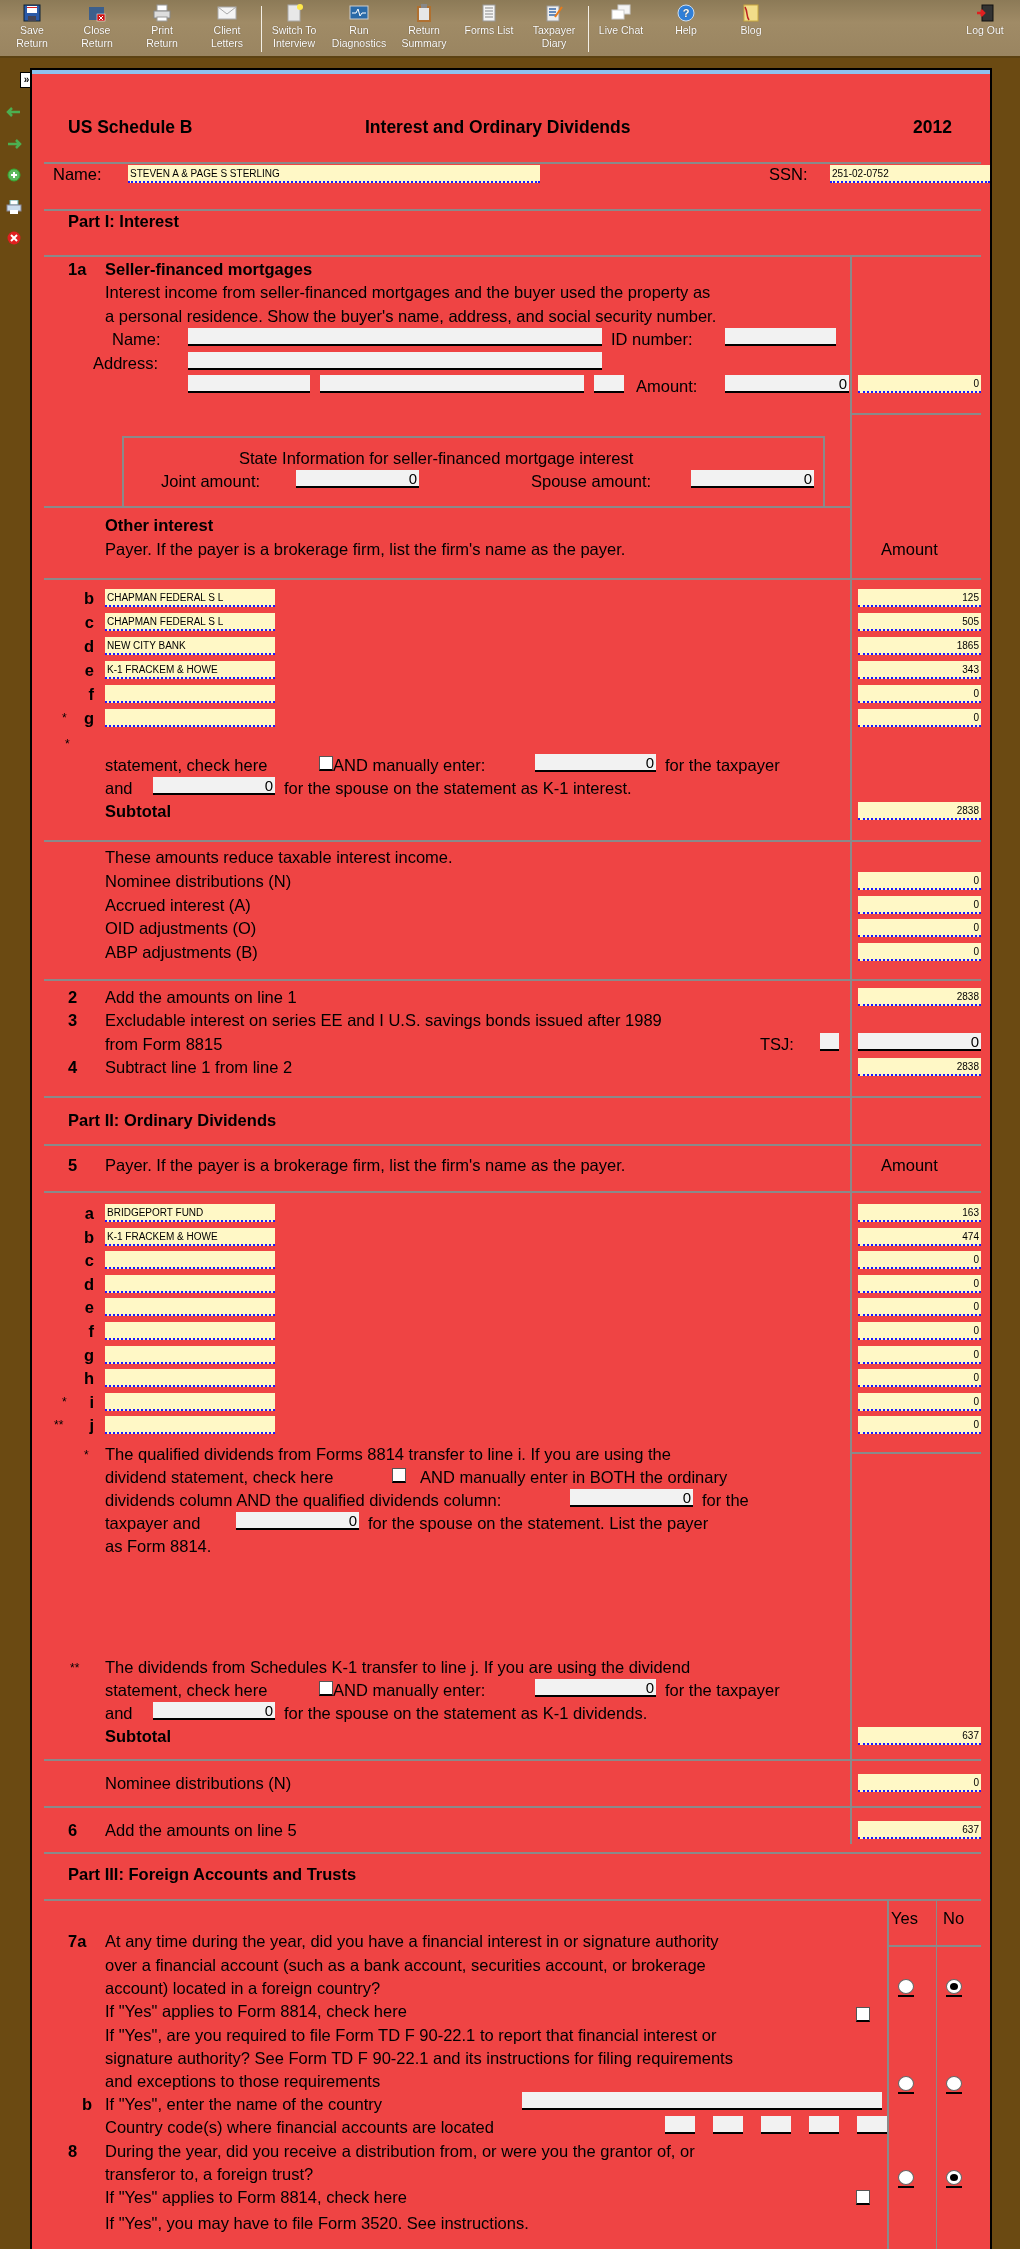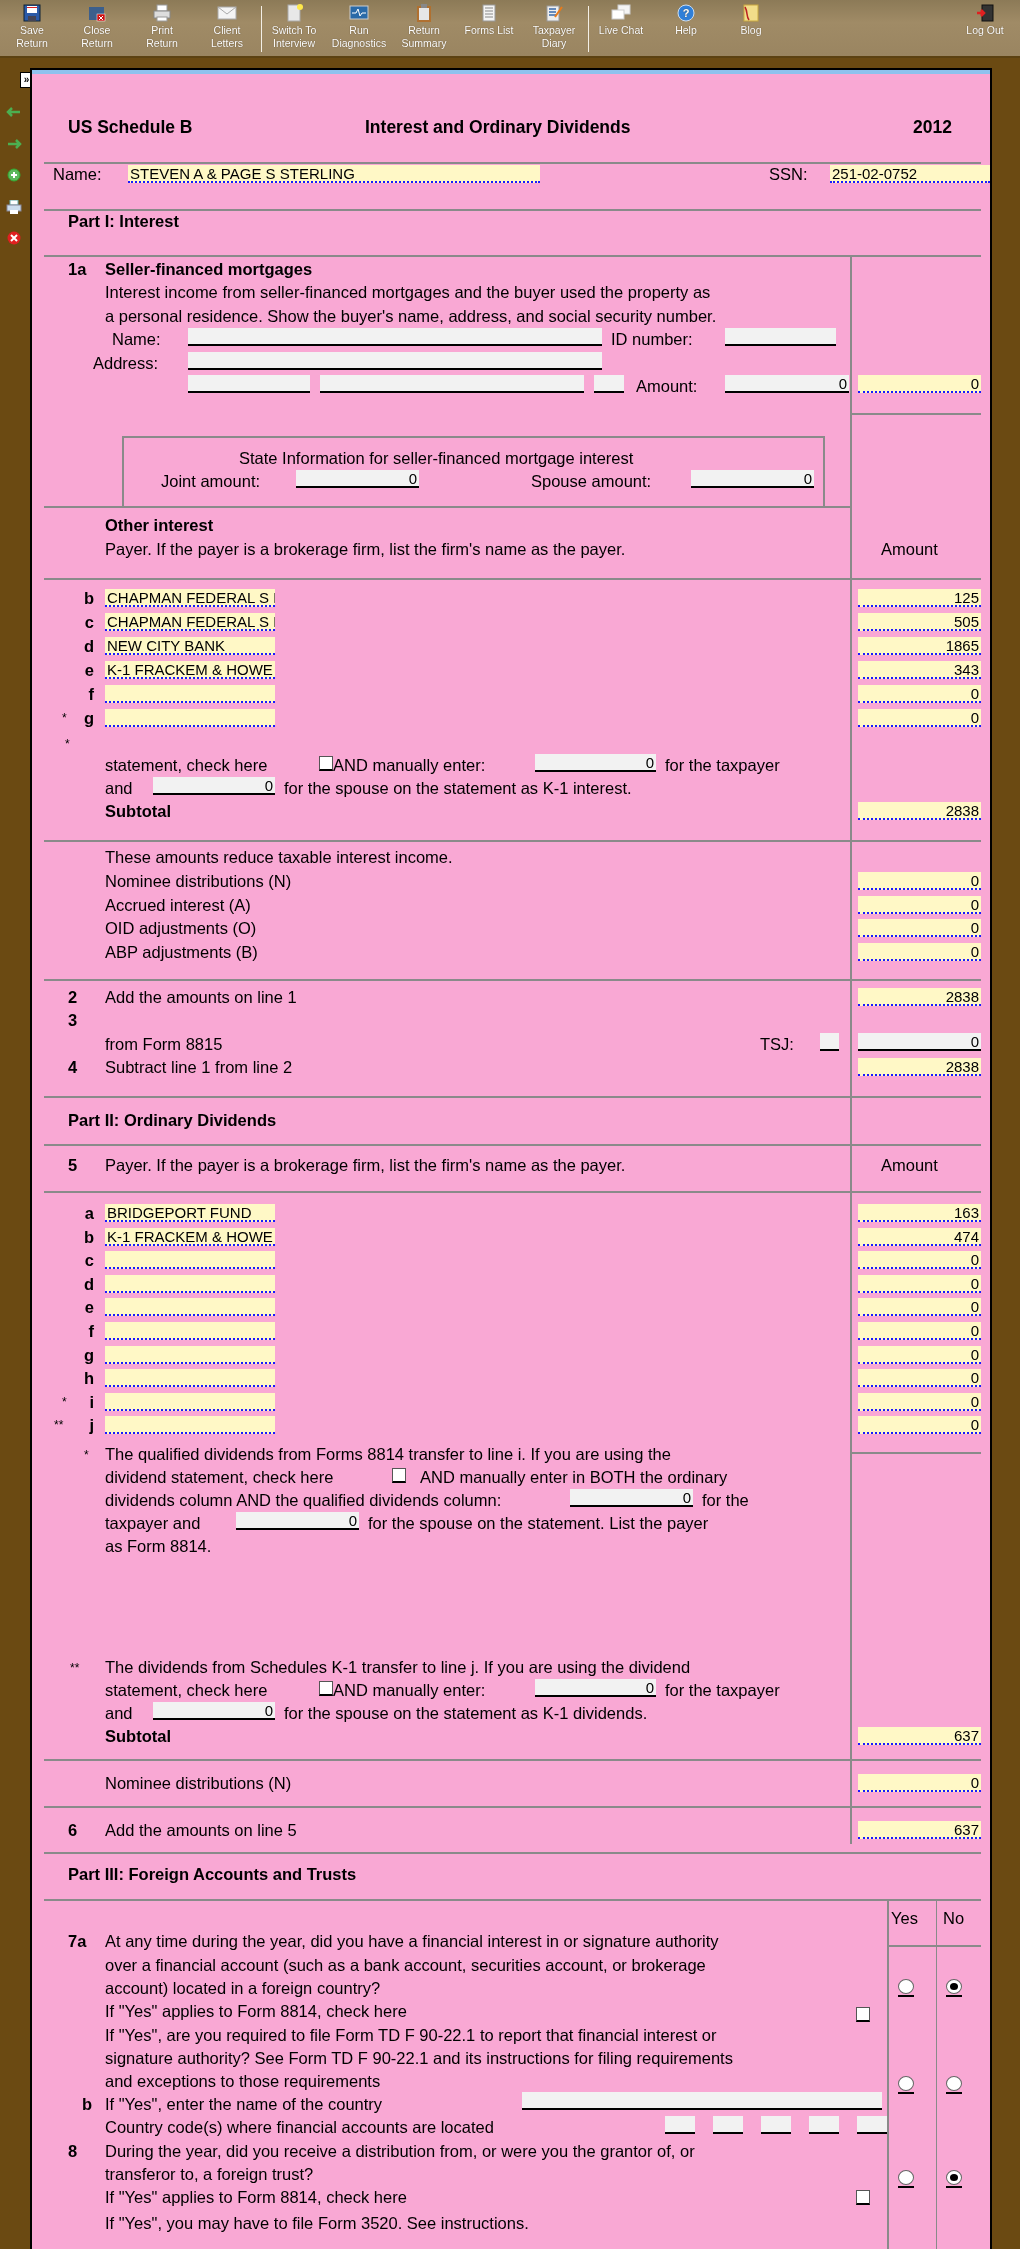--- a/index.html
+++ b/index.html
@@ -14,30 +14,30 @@
   .tb-icon { display: block; width: 20px; height: 18px; margin: 0 auto 2px auto; position: relative; }
   .tb-sep { position: absolute; top: 6px; width: 1px; height: 46px; background: #f4efe6; }
 
   
   .rail { position: absolute; left: 0; top: 60px; width: 30px; height: 2189px; background: #6b4a12; }
   .rail-expand { position: absolute; left: 20px; top: 12px; width: 12px; height: 16px; background: #fff;
     border: 1px solid #000; border-right: none; font-size: 10px; line-height: 14px; font-weight: bold; text-align: center; }
   .rail-icon { position: absolute; left: 6px; width: 16px; height: 14px; }
 
   
-  .page { position: absolute; left: 30px; top: 68px; width: 962px; height: 2181px; background: #f9a8d4;
+  .page { position: absolute; left: 30px; top: 68px; width: 962px; height: 2181px; background: #ef4444;
     border-left: 2px solid #000; border-right: 2px solid #000; border-top: 2px solid #000; }
   .page-topbar { position: absolute; left: 0; top: 0; width: 100%; height: 4px; background: #8fc2ee; }
 
   .t { position: absolute; font-size: 16.5px; white-space: nowrap; }
   .b { font-weight: bold; }
   .hr { position: absolute; height: 2px; background: #8a8a8a; }
   .vr { position: absolute; width: 2px; background: #8a8a8a; }
 
-  .yf { position: absolute; background: #fff8c6; border-bottom: 2px dotted #1a1aff; font-size: 15px;
+  .yf { position: absolute; background: #fff8c6; border-bottom: 2px dotted #1a1aff; font-size: 10px;
     height: 18px; line-height: 17px; padding: 0 2px; white-space: nowrap; overflow: hidden; cursor: text; }
   .yf.r { text-align: right; }
   .gf { position: absolute; background: #f2f2f2; border-bottom: 2px solid #000; font-size: 15px;
     height: 18px; line-height: 17px; padding: 0 2px; text-align: right; cursor: text; }
   .cb { position: absolute; width: 14px; height: 15px; border: 1px solid #555; border-bottom: 2px solid #000; background: #fff; cursor: pointer; }
   .radio { position: absolute; width: 16px; height: 18px; cursor: pointer; }
   .radio .ring { position: absolute; left: 0; top: 0; width: 16px; height: 15px; border: 1px solid #666; border-radius: 50%; background: #fff; }
   .radio .dot { position: absolute; left: 4px; top: 4px; width: 8px; height: 7px; background: #000; border-radius: 50%; }
   .radio .ul { position: absolute; left: 0; top: 16px; width: 16px; height: 2px; background: #000; }
   .lbl { position: absolute; font-size: 16.5px; font-weight: bold; text-align: right; width: 20px; }
@@ -266,20 +266,21 @@
       <div class="yf r" style="left:826px;top:849px;width:123px">0</div>
       <div class="t" style="left:73px;top:872.5px">ABP adjustments  (B)</div>
       <div class="yf r" style="left:826px;top:872.5px;width:123px">0</div>
     </div>
   <div class="hr" style="left:12px;top:909px;width:937px"></div>
 
   <div class="t b" style="left:36px;top:918px">2</div>
   <div class="t" style="left:73px;top:918px">Add the amounts on line 1</div>
   <div class="yf r" style="left:826px;top:918px;width:123px">2838</div>
   <div class="t b" style="left:36px;top:941px">3</div>
+  <div class="t" style="left:73px;top:941px">Excludable interest on series EE and I U.S.  savings bonds issued after 1989</div>
   <div class="t" style="left:73px;top:965px">from Form 8815</div>
   <div class="t" style="left:728px;top:965px">TSJ:</div>
   <div class="gf" style="left:788px;top:963px;width:19px"></div>
   <div class="gf" style="left:826px;top:963px;width:123px">0</div>
   <div class="t b" style="left:36px;top:988px">4</div>
   <div class="t" style="left:73px;top:988px">Subtract line 1 from line 2</div>
   <div class="yf r" style="left:826px;top:988px;width:123px">2838</div>
   <div class="hr" style="left:12px;top:1026px;width:937px"></div>
 
   <div class="t b" style="left:36px;top:1041px">Part II:  Ordinary Dividends</div>

